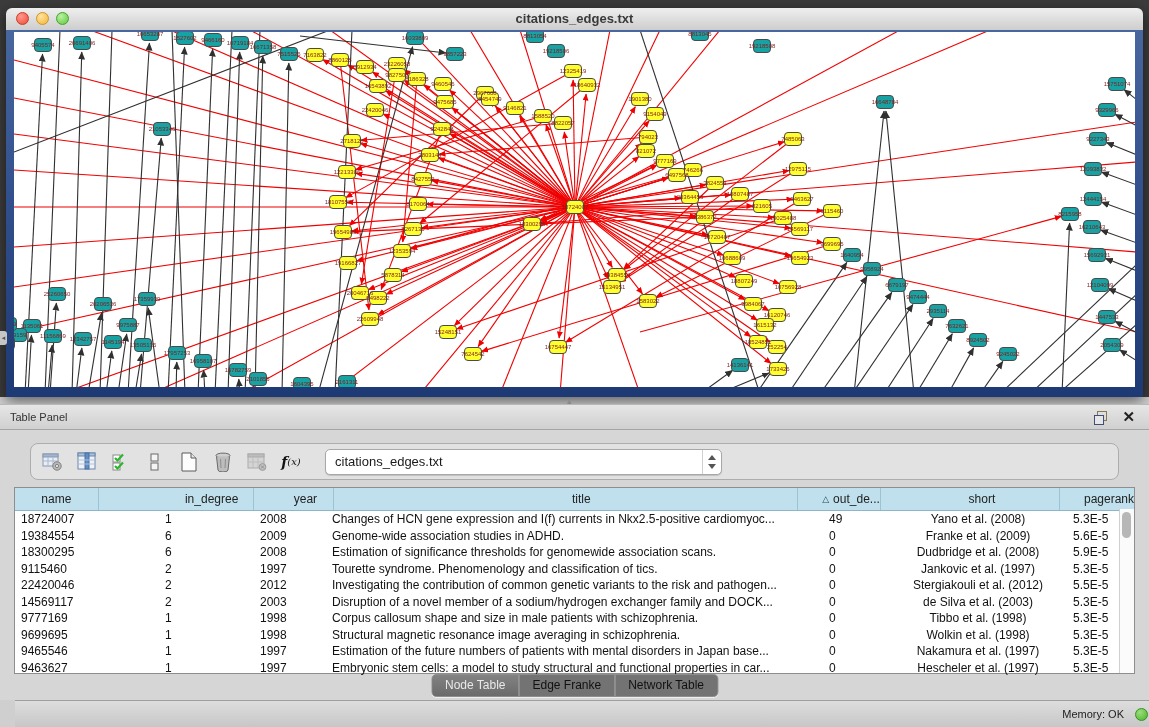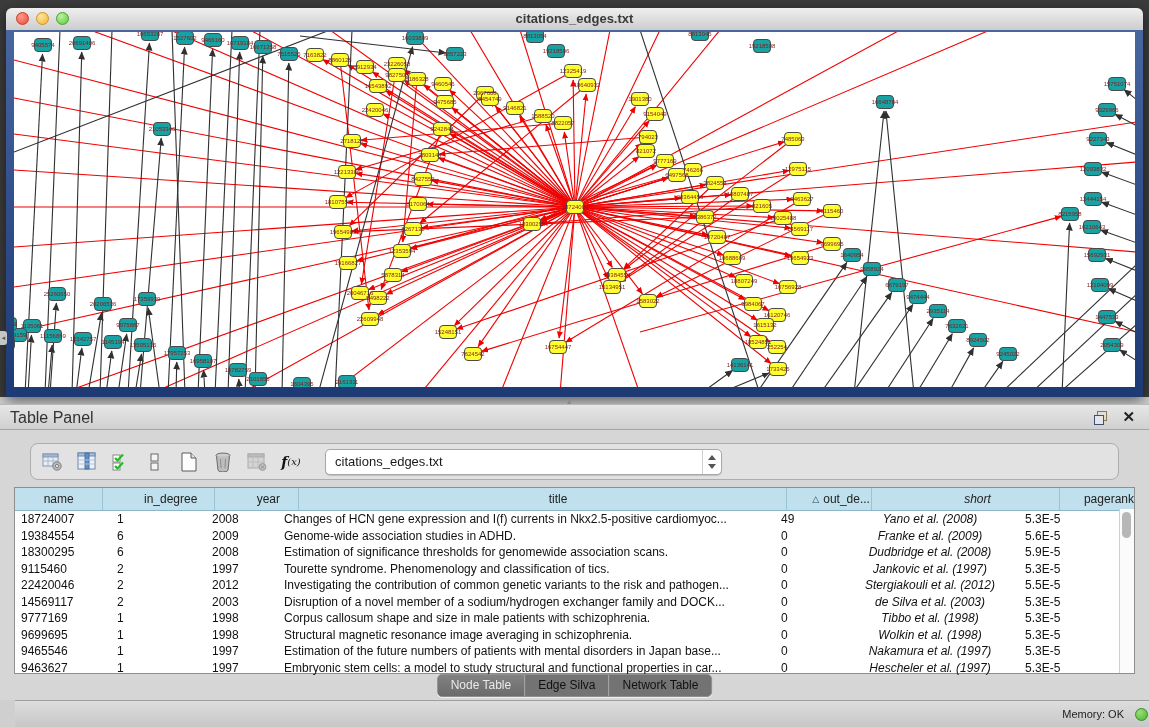--- a/index.html
+++ b/index.html
@@ -23,21 +23,21 @@
   .net-canvas svg{display:block;}
 
   
   .side-tab{position:absolute;left:0;top:331px;width:7px;height:14px;background:#c6c6c6;border-radius:0 3px 3px 0;
     font-size:7px;line-height:14px;color:#555;text-align:center;}
   .grip{position:absolute;left:567px;top:396px;font-size:9px;color:#8a8a8a;}
 
   
   .tp-header{position:absolute;left:0;top:404px;width:1149px;height:26px;
     background:linear-gradient(#e6e6e6,#d0d0d0);border-top:1px solid #b8b8b8;border-bottom:1px solid #a5a5a5;box-sizing:border-box;}
-  .tp-title{position:absolute;left:10px;top:0;line-height:25px;font-size:16px;color:#333;}
+  .tp-title{position:absolute;left:10px;top:0;line-height:25px;font-size:11px;color:#333;}
   .float-ico{position:absolute;right:42px;top:6px;width:13px;height:13px;cursor:pointer;}
   .float-ico .sq1{position:absolute;left:3px;top:0;width:8px;height:8px;border:1px solid #8a7a4a;background:transparent;}
   .float-ico .sq2{position:absolute;left:0;top:4px;width:8px;height:8px;border:1px solid #3f4f79;background:#e6e6e6;}
   .close-ico{position:absolute;right:14px;top:3px;font-size:15px;font-weight:bold;color:#222;cursor:pointer;}
   .tp-body{position:absolute;left:0;top:430px;width:1149px;height:270px;background:#d6d6d6;}
 
   
   .toolbar{position:absolute;left:30px;top:13px;width:1089px;height:37px;border:1px solid #adadad;border-radius:8px;
     background:#e2e2e2;display:flex;align-items:center;box-sizing:border-box;padding-left:8px;}
   .tbtn{width:28px;height:28px;display:flex;align-items:center;justify-content:center;margin-right:6px;cursor:pointer;}
@@ -53,21 +53,21 @@
 
   
   .grid{position:absolute;left:14px;top:57px;width:1121px;height:187px;background:#fff;border:1px solid #8e8e8e;box-sizing:border-box;}
   .gh{display:flex;height:23px;background:#bfe0ec;border-bottom:1px solid #8fb6c6;box-sizing:border-box;gap:24px;}
   .gh .cell{display:flex;align-items:center;justify-content:center;font-size:12px;color:#222;
     border-right:1px solid #9cc3d3;box-sizing:border-box;cursor:pointer;}
   .gh .cell:last-child{border-right:none;}
   .sortg{font-size:9px;color:#1d4b63;margin-right:4px;}
   .gr{display:flex;height:16.5px;align-items:center;font-size:12px;color:#111;}
   .gr .cell{box-sizing:border-box;padding-left:6px;white-space:nowrap;overflow:hidden;}
-  .c0{width:96px;}.c1{width:95px;}.c2{width:65px;}.c3{width:497px;margin-left:7px;}.c4{width:66px;}.c5{width:178px;font-style:italic;}.c6{flex:1;}
+  .c0{width:96px;}.c1{width:95px;margin-left:48px;}.c2{width:65px;}.c3{width:497px;margin-left:7px;}.c4{width:66px;}.c5{width:178px;}.c6{flex:1;}
   .gr .c5{text-align:center;padding-left:0;}
   .vscroll{position:absolute;right:0;top:21px;bottom:0;width:14px;border-left:1px solid #cfcfcf;background:#fbfbfb;}
   .vthumb{position:absolute;left:2px;top:3px;width:9px;height:26px;border-radius:5px;background:#b7b7b7;cursor:pointer;}
 
   
   .tabs{position:absolute;left:50%;transform:translateX(-50%);top:244px;height:21px;display:flex;
     border:1px solid #8e8e8e;border-radius:5px;overflow:hidden;background:#737373;box-shadow:0 1px 0 rgba(255,255,255,.6);}
   .tab{padding:0 13px;line-height:20px;font-size:12px;color:#111;border-right:1px solid #aaa;cursor:pointer;white-space:nowrap;}
   .tab:last-child{border-right:none;}
   .tab.active{background:linear-gradient(#828282,#6b6b6b);color:#e9e9e9;}
@@ -731,21 +731,21 @@
             <div class="cell c6">5.3E-5</div>
           </div>
         </div>
       <div class="vscroll">
           <div class="vthumb"></div>
         </div>
     </div>
 
     <div class="tabs" id="tabbar">
         <div class="tab active">Node Table</div>
-        <div class="tab">Edge Silva</div>
+        <div class="tab">Edge Franke</div>
         <div class="tab">Network Table</div>
       </div>
   </div>
 
   <div class="statusbar">
     <span class="mem-label">Memory: OK</span>
     <span class="mem-dot"></span>
   </div>
 </div>
 

